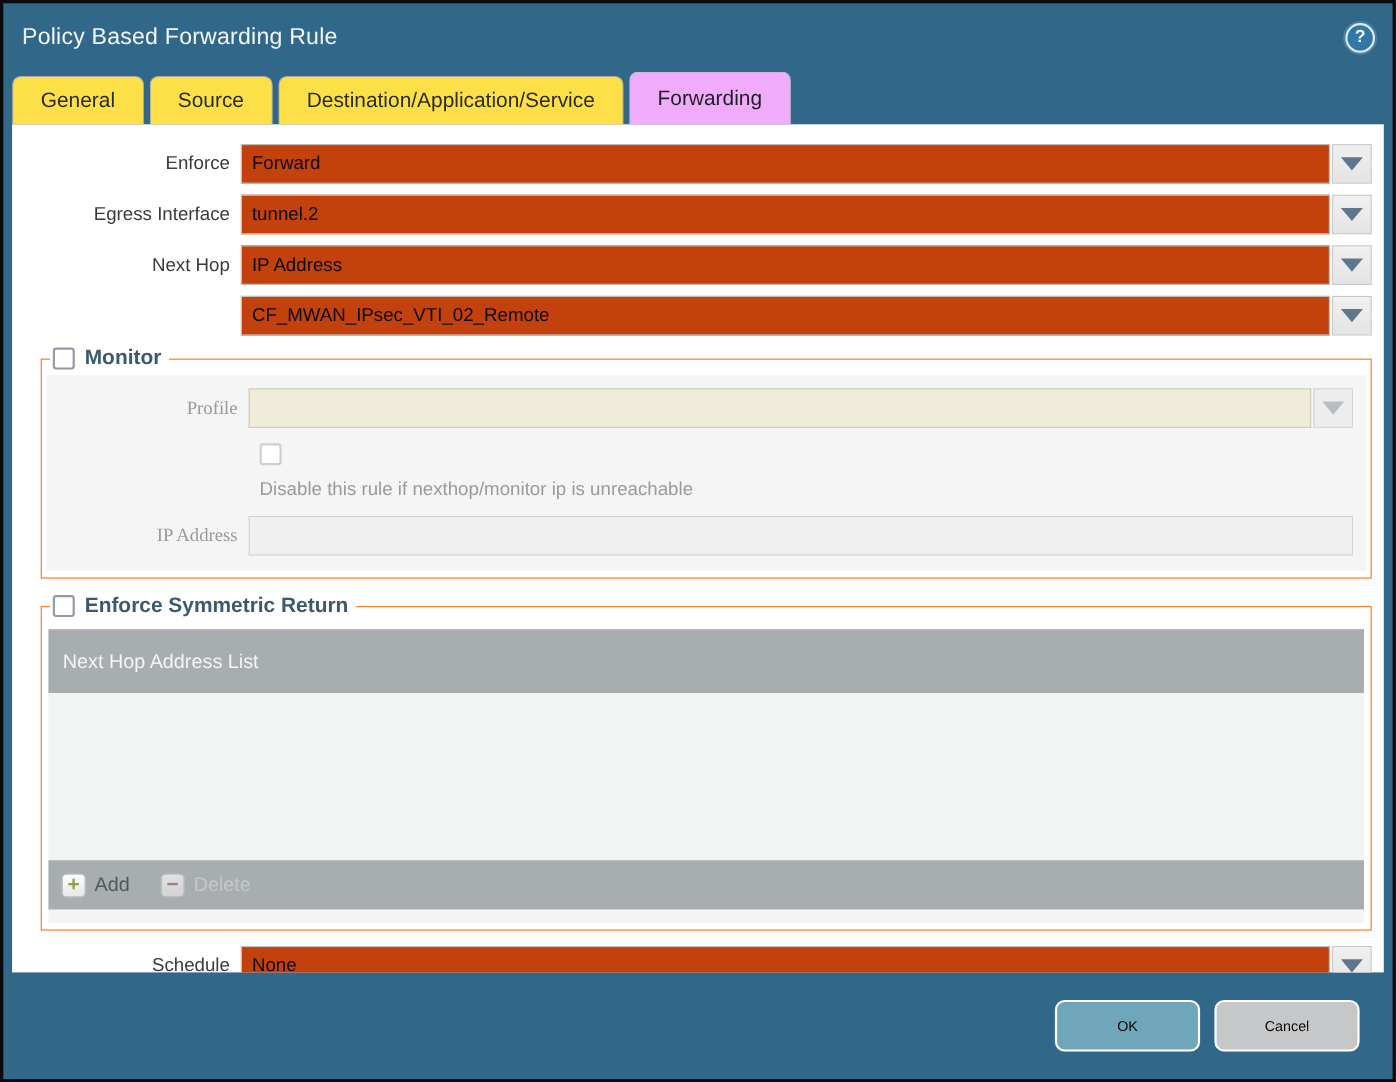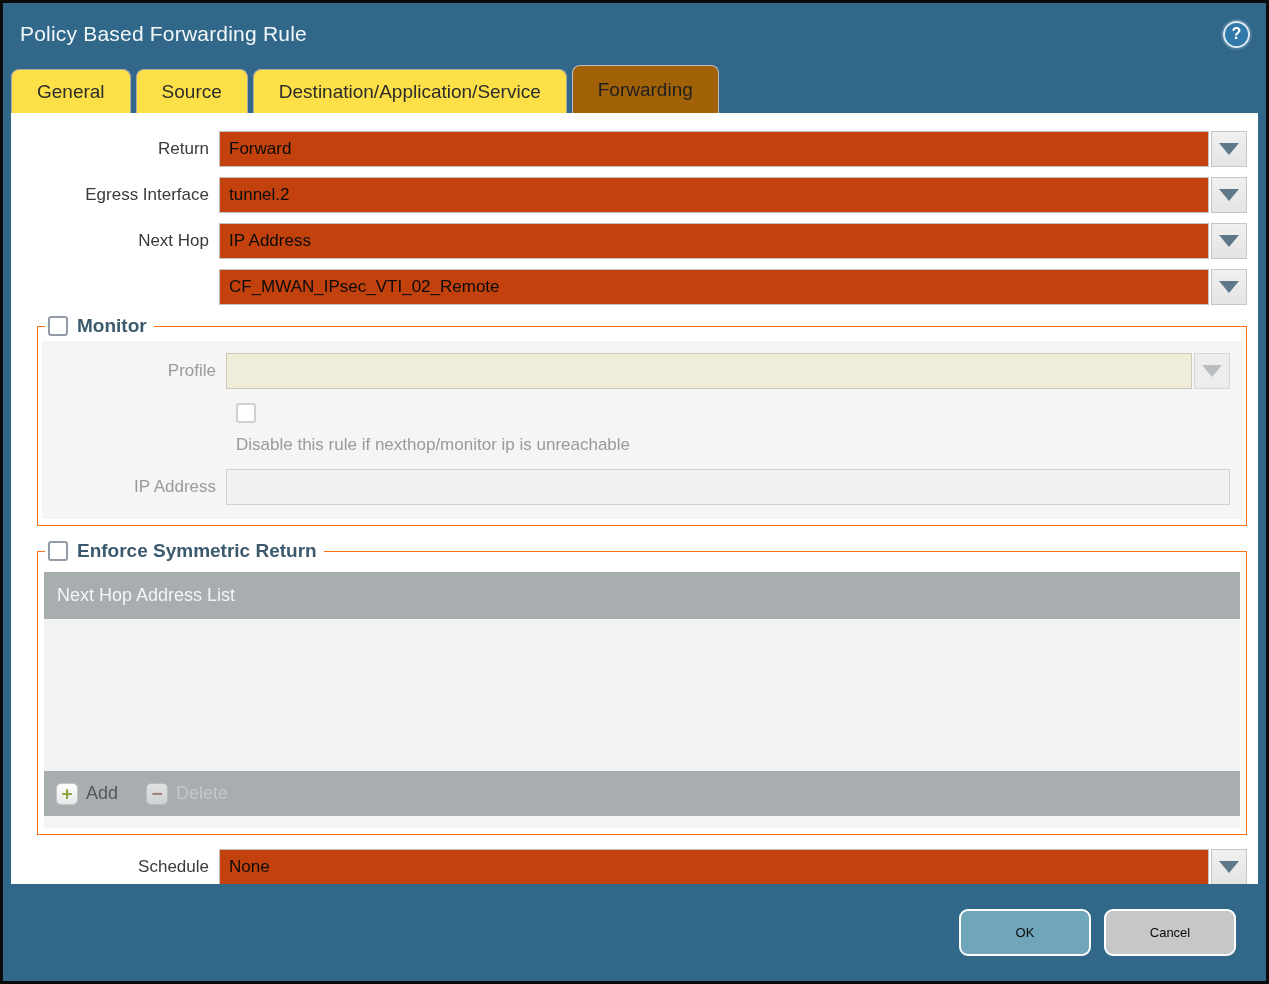--- a/index.html
+++ b/index.html
@@ -41,21 +41,21 @@
     border:1px solid #a9a9a9; border-bottom:none;
     border-radius:8px 8px 0 0;
     height:44px;
     display:flex; align-items:center;
     padding:0 25px;
     font-size:19px; color:#2c2c2c;
     cursor:pointer;
     white-space:nowrap;
   }
   .tab.active {
-    background:#a16207;
+    background:#f0abfc;
     border-color:#bdbdbd;
     height:48px;
     color:#1f1f1f;
   }
 
   
   .content {
     background:#fff;
     margin:0 8px;
     height:771px;
@@ -115,34 +115,34 @@
     display:flex; align-items:center; gap:9px;
     padding:0 7px 0 3px; margin-left:3px;
     font-size:19px; font-weight:bold; color:#3c5a6d;
   }
 
   .monitor-panel {
     background:#f5f5f6;
     padding:12px 12px 14px 0;
     margin-top:4px;
   }
-  .monitor-panel .flabel { color:#9a9a9a; width:184px; }
+  .monitor-panel .flabel { color:#9a9a9a; width:184px;font-family:Liberation Serif, serif; }
   .fbox.cream { background:#f0ecda; border-color:#ccc8ba; }
   .fbox.gray-disabled { background:#f0f0f1; border-color:#d2d2d2; }
   .cbrow {
     display:flex; gap:12px;
     margin:14px 0 14px 194px;
     font-size:17px; color:#9a9a9a;flex-direction:column;
   }
 
   
   .nh-table { margin:10px 2px 0 2px; }
   .thead {
     background:#a8adb0; color:#f4f5f5;
-    height:47px; display:flex; align-items:center;
+    height:58px; display:flex; align-items:center;
     padding:0 13px; font-size:18px;
   }
   .tbody { height:152px; background:#f2f3f3; }
   .tfoot {
     background:#a8adb0; height:45px;
     display:flex; align-items:center; gap:28px;
     padding:0 12px;
   }
   .tool { display:flex; align-items:center; gap:8px; font-size:18px; cursor:pointer; }
   .tool.add { color:#52575a; }
@@ -188,21 +188,21 @@
   <div class="tabs">
     <div class="tab">General</div>
     <div class="tab">Source</div>
     <div class="tab">Destination/Application/Service</div>
     <div class="tab active">Forwarding</div>
   </div>
 
   <div class="content">
 
     <div class="form-row">
-      <div class="flabel">Return</div>
+      <div class="flabel">Enforce</div>
       <div class="fieldwrap">
         <div class="fbox">Forward</div>
         <div class="trigger">
           <span class="arrow-down"></span>
         </div>
       </div>
     </div>
 
     <div class="form-row">
       <div class="flabel">Egress Interface</div>

